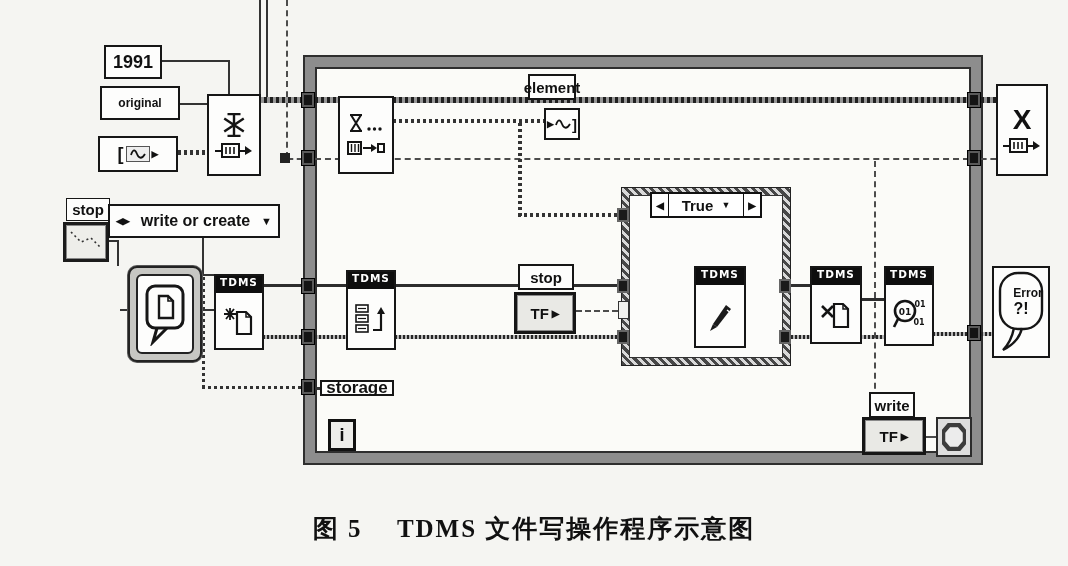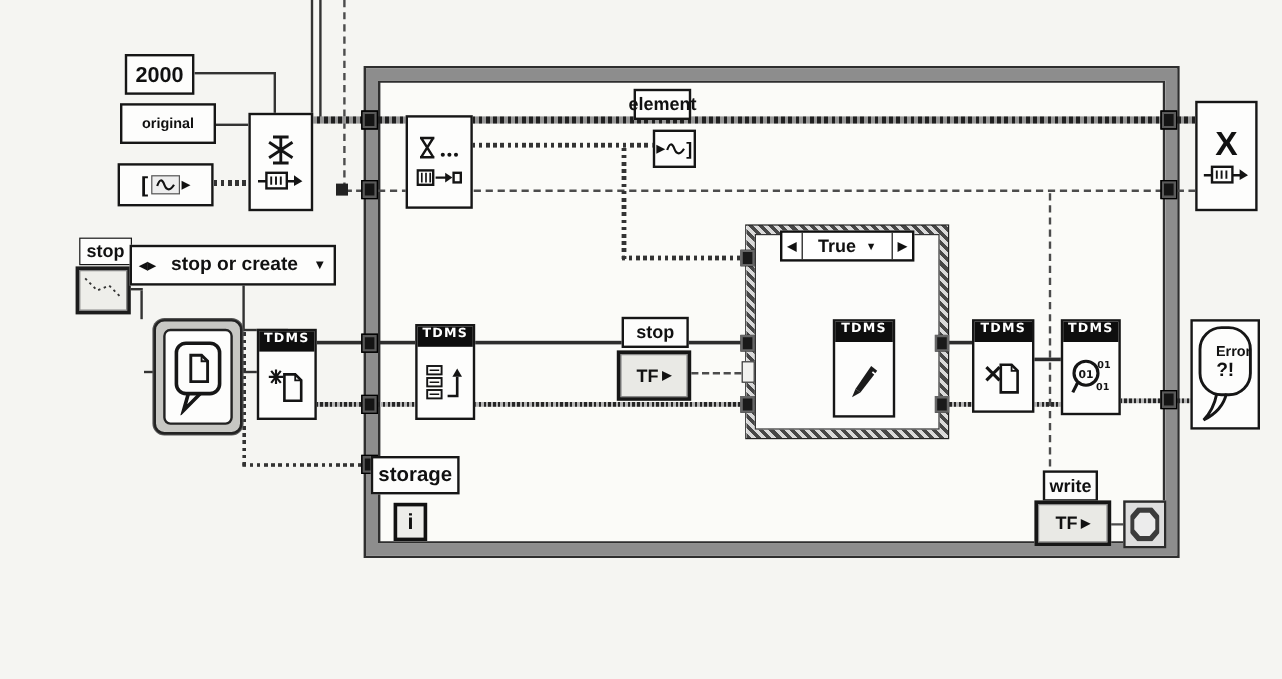--- a/index.html
+++ b/index.html
@@ -124,21 +124,21 @@
   <div class="abs tunnel" style="left:967px;top:92px"></div>
   <div class="abs tunnel" style="left:967px;top:150px"></div>
   <div class="abs tunnel" style="left:967px;top:325px"></div>
   <div class="abs ctun" style="left:617px;top:208px"></div>
   <div class="abs ctun" style="left:617px;top:279px"></div>
   <div class="abs ctun" style="left:617px;top:330px"></div>
   <div class="abs" style="left:618px;top:301px;width:11px;height:18px;background:#f2f2ef;border:1px solid #333"></div>
   <div class="abs ctun" style="left:779px;top:279px"></div>
   <div class="abs ctun" style="left:779px;top:330px"></div>
 
-  <div class="abs lab" style="left:104px;top:45px;width:58px;height:34px;font-size:18px">2000</div>
+  <div class="abs lab" style="left:104px;top:45px;width:58px;height:34px;font-size:18px">1991</div>
   <div class="abs lab" style="left:100px;top:86px;width:80px;height:34px;font-size:12px">original</div>
   <div class="abs lab" style="left:98px;top:136px;width:80px;height:36px;gap:2px">
     <span style="font-size:18px">[</span>
     <span style="border:1px solid #555;background:#eee;padding:1px 2px">
       <svg width="18" height="12" viewBox="0 0 16 12">
           <path d="M1,7 C3,1 5,1 7,6 C9,11 12,11 15,6" fill="none" stroke="#111" stroke-width="1.8"></path>
         </svg>
     </span>
     <span style="font-size:9px">▶</span>
   </div>
@@ -155,21 +155,21 @@
     </svg>
   </div>
   <div class="abs lab" style="left:66px;top:198px;width:44px;height:23px;border-width:1px">stop</div>
   <div class="abs" style="left:63px;top:222px;width:46px;height:40px;border:3px solid #1c1c1c;background:#eeeeea;box-shadow:inset 0 0 0 1px #888">
     <svg width="38" height="30" viewBox="0 0 38 30" style="margin:1px auto">
       <path d="M4,6 L14,16 L24,12 L34,22" fill="none" stroke="#333" stroke-width="1.6" stroke-dasharray="2,3"></path>
     </svg>
   </div>
   <div class="abs lab" style="left:108px;top:204px;width:172px;height:34px;justify-content:space-between;padding:0 6px;font-size:16px">
     <span style="font-size:9px">◀▶</span>
-    <span>stop or create</span>
+    <span>write or create</span>
     <span style="font-size:11px">▼</span>
   </div>
 
   <div class="abs" style="left:128px;top:266px;width:74px;height:96px;border:2px solid #222;border-radius:9px;background:#c7c7c3;box-shadow:0 0 0 1px #555">
     <div class="abs" style="left:6px;top:6px;right:6px;bottom:6px;background:#fdfdfc;border:2px solid #222;border-radius:6px;display:flex;align-items:center;justify-content:center">
       <svg width="44" height="64" viewBox="0 0 44 64">
         <rect x="4" y="4" width="36" height="42" rx="8" fill="none" stroke="#161616" stroke-width="3"></rect>
         <path d="M14,46 L10,60 L24,46" fill="none" stroke="#161616" stroke-width="3"></path>
         <path d="M16,14 H25 L30,19 V36 H16 Z" fill="none" stroke="#161616" stroke-width="2.4"></path>
         <path d="M25,14 V19 H30" fill="none" stroke="#161616" stroke-width="1.6"></path>
@@ -263,21 +263,21 @@
         <svg width="34" height="36" viewBox="0 0 34 36">
       <circle cx="13" cy="14" r="10" fill="none" stroke="#141414" stroke-width="2.6"></circle>
       <path d="M6,22 L2,30" stroke="#141414" stroke-width="2.6"></path>
       <text x="13" y="18" text-anchor="middle" font-family="DejaVu Sans,sans-serif" font-size="9" font-weight="bold" fill="#141414">01</text>
       <text x="28" y="10" text-anchor="middle" font-family="DejaVu Sans,sans-serif" font-size="8" font-weight="bold" fill="#141414">01</text>
       <text x="27" y="28" text-anchor="middle" font-family="DejaVu Sans,sans-serif" font-size="8" font-weight="bold" fill="#141414">01</text>
     </svg>
       </div>
   </div>
 
-  <div class="abs lab" style="left:309px;top:380px;width:74px;height:32px;font-size:17px">storage</div>
+  <div class="abs lab" style="left:320px;top:380px;width:74px;height:16px;font-size:17px">storage</div>
   <div class="abs" style="left:328px;top:419px;width:28px;height:32px;border:3px solid #111;background:#ededea;display:flex;align-items:center;justify-content:center;font:700 18px 'Liberation Sans',sans-serif;box-sizing:border-box">
     <span>i</span>
   </div>
 
   <div class="abs lab" style="left:869px;top:392px;width:46px;height:26px">write</div>
   <div class="abs tf" style="left:862px;top:417px;width:64px;height:38px">
     <span>TF</span>
     <span style="font-size:10px">▶</span>
   </div>
   <div class="abs" style="left:936px;top:417px;width:36px;height:40px;border:2px solid #2b2b2b;background:#dedede;display:flex;align-items:center;justify-content:center;box-sizing:border-box">
@@ -298,13 +298,18 @@
   </div>
   <div class="abs node" style="left:992px;top:266px;width:58px;height:92px">
     <svg width="50" height="84" viewBox="0 0 50 84" style="position:absolute;left:2px;top:2px">
       <rect x="4" y="3" width="42" height="56" rx="18" fill="none" stroke="#161616" stroke-width="2.4"></rect>
       <path d="M18,58 C16,68 12,75 7,80 C17,75 24,67 26,58" fill="none" stroke="#161616" stroke-width="2.4"></path>
     </svg>
     <span style="position:absolute;left:14px;right:0;top:18px;text-align:center;font:700 12px 'Liberation Sans',sans-serif">Error</span>
     <span style="position:absolute;left:0;right:0;top:32px;text-align:center;font:900 16px 'Liberation Sans',sans-serif">?!</span>
   </div>
 
+  <div class="abs caption">
+    <span>图 5</span>
+    <span style="display:inline-block;width:18px"></span>
+    <span>TDMS 文件写操作程序示意图</span>
+  </div>
 </div>
 
 </body></html>

